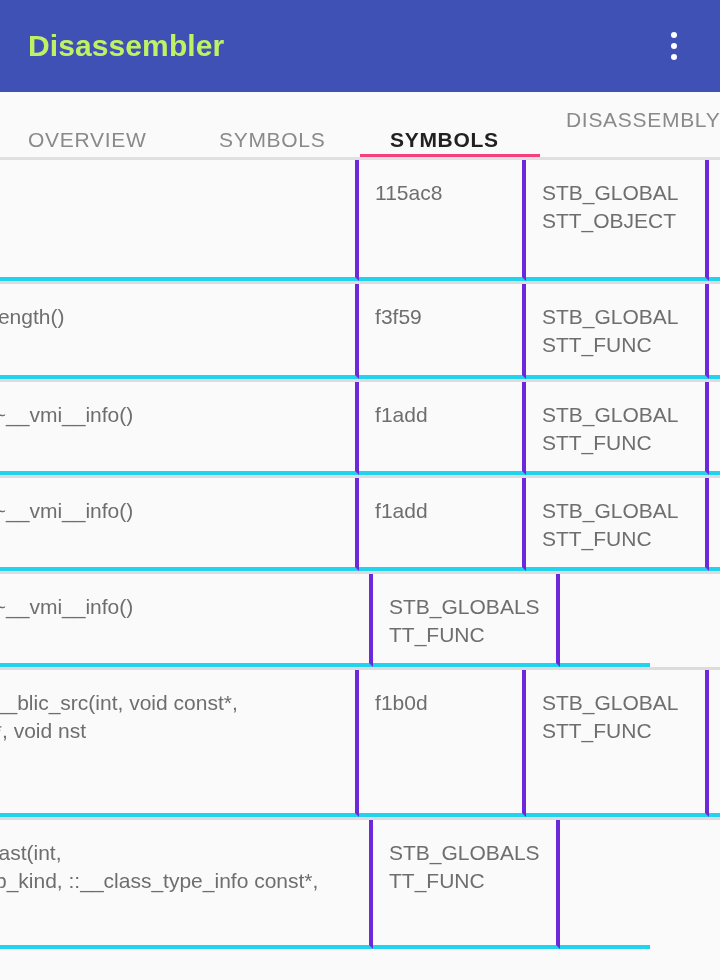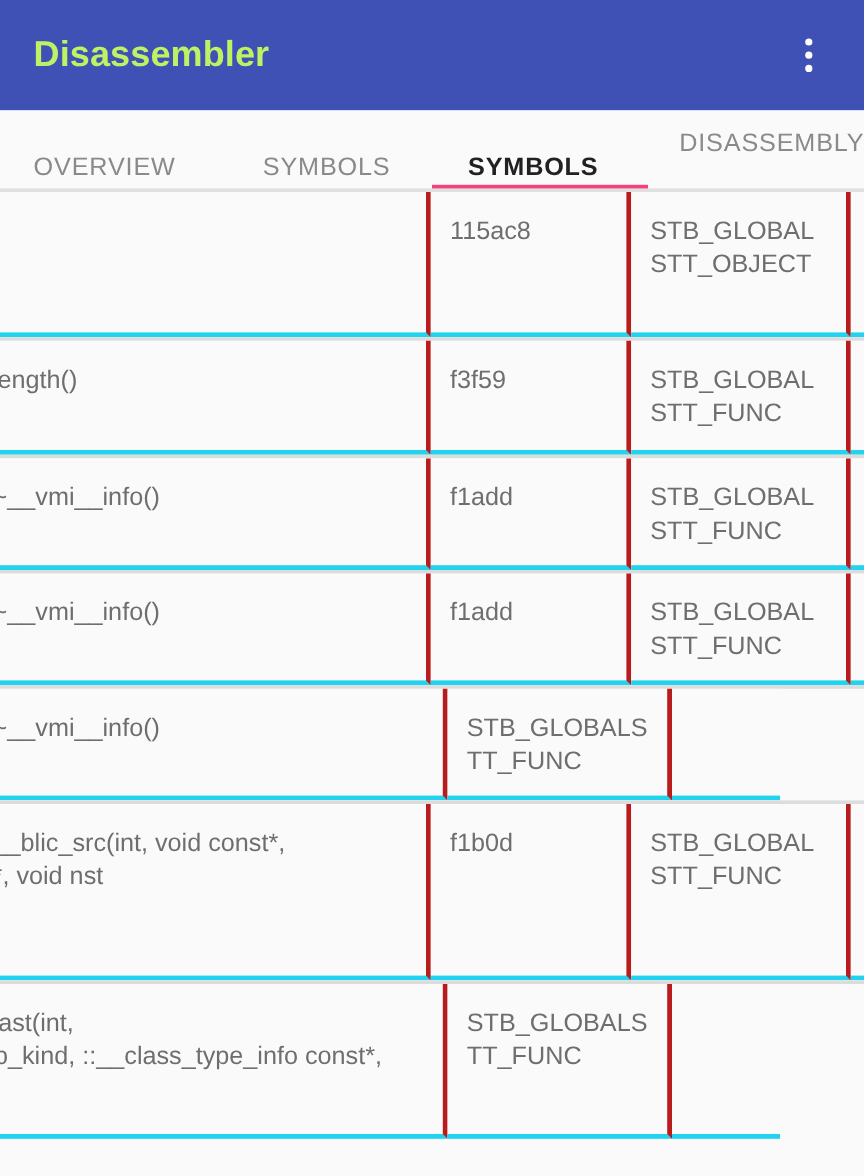--- a/index.html
+++ b/index.html
@@ -136,21 +136,21 @@
   }
   .row:first-child { border-top: none; }
 
   .cell {
     position: relative;
     padding: 19px 16px 16px 16px;
     font-size: 21px;
     line-height: 1.33;
     color: #6e6e6e;
     background: #fafafa;
-    border-right: 4px solid #b91c1c;
+    border-right: 4px solid #6d28d9;
     border-bottom: 4px solid #22d3ef;
     word-break: break-word;
     overflow: hidden;
   }
 
   .col-name    { width: 635px; }
   .col-addr    { width: 170px; }
   .col-binding { width: 187px; }
   .col-extra   { width: 90px; }
 

